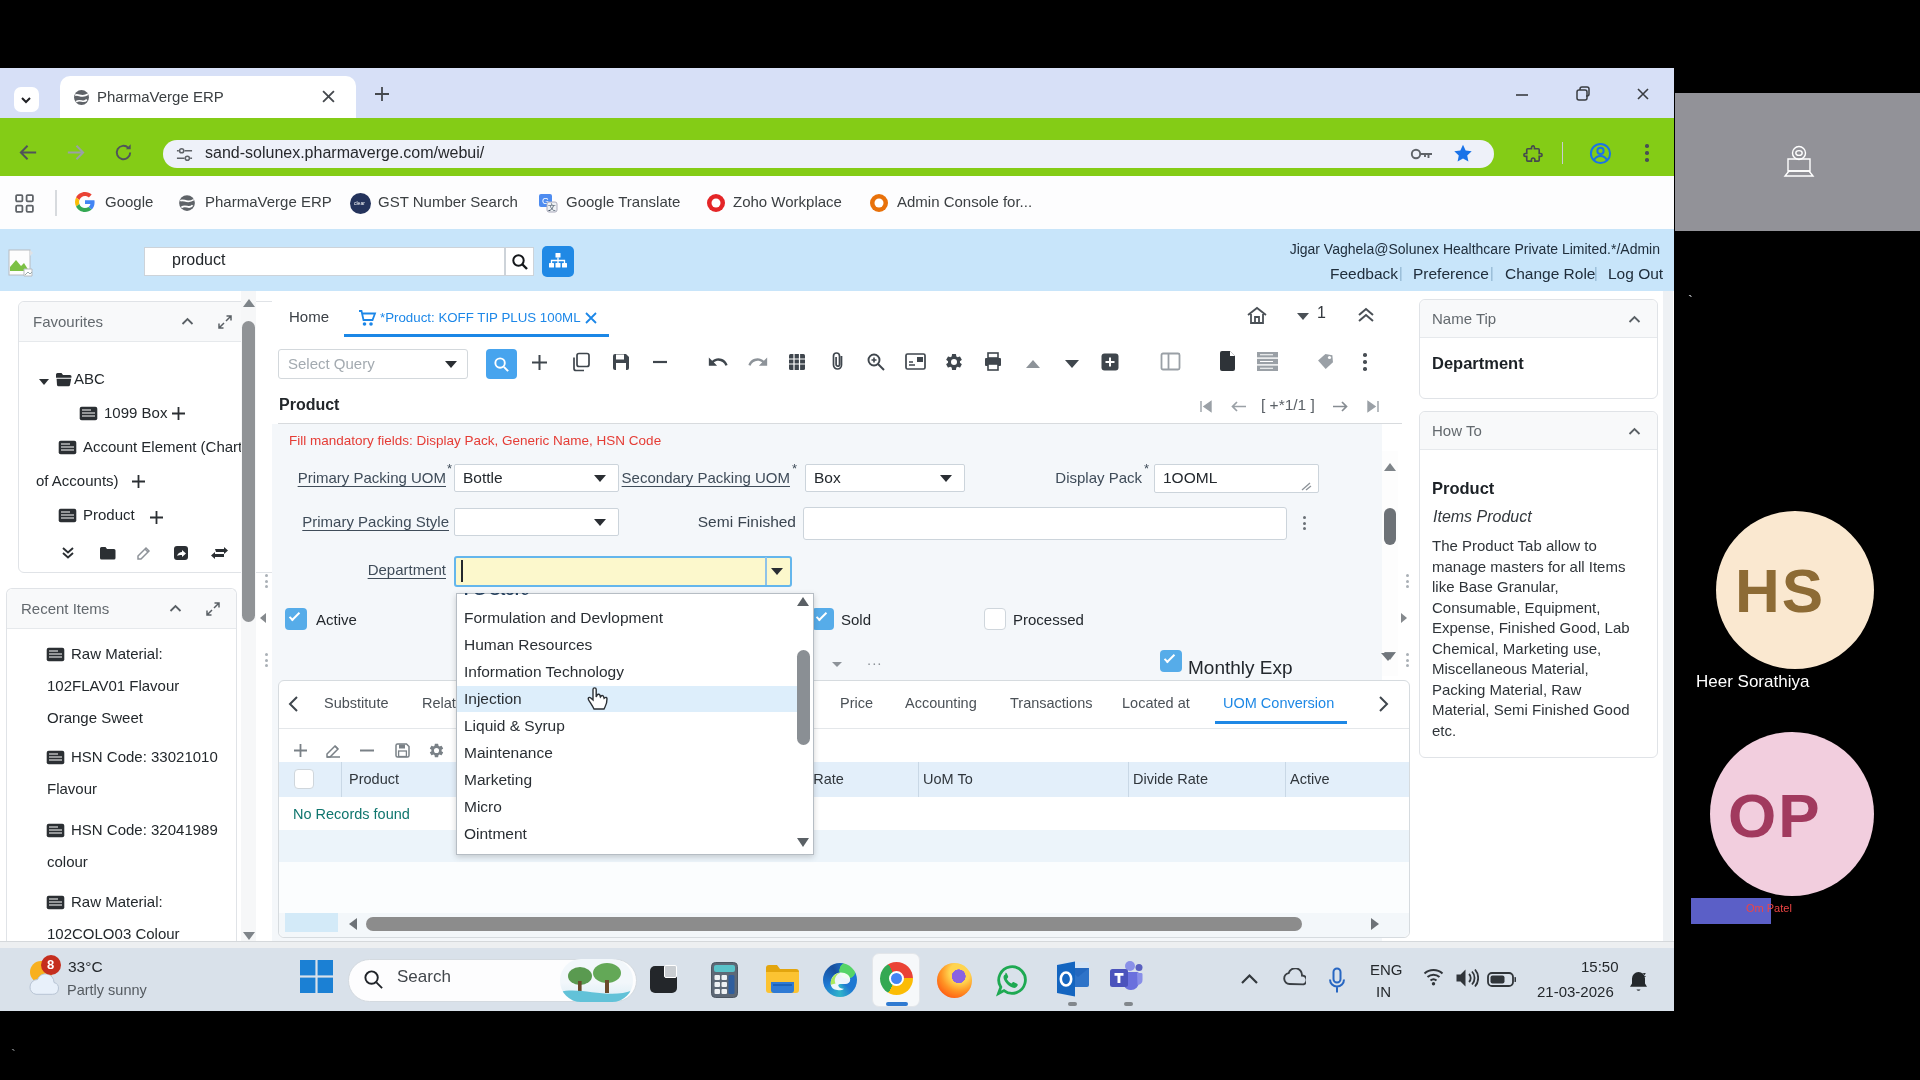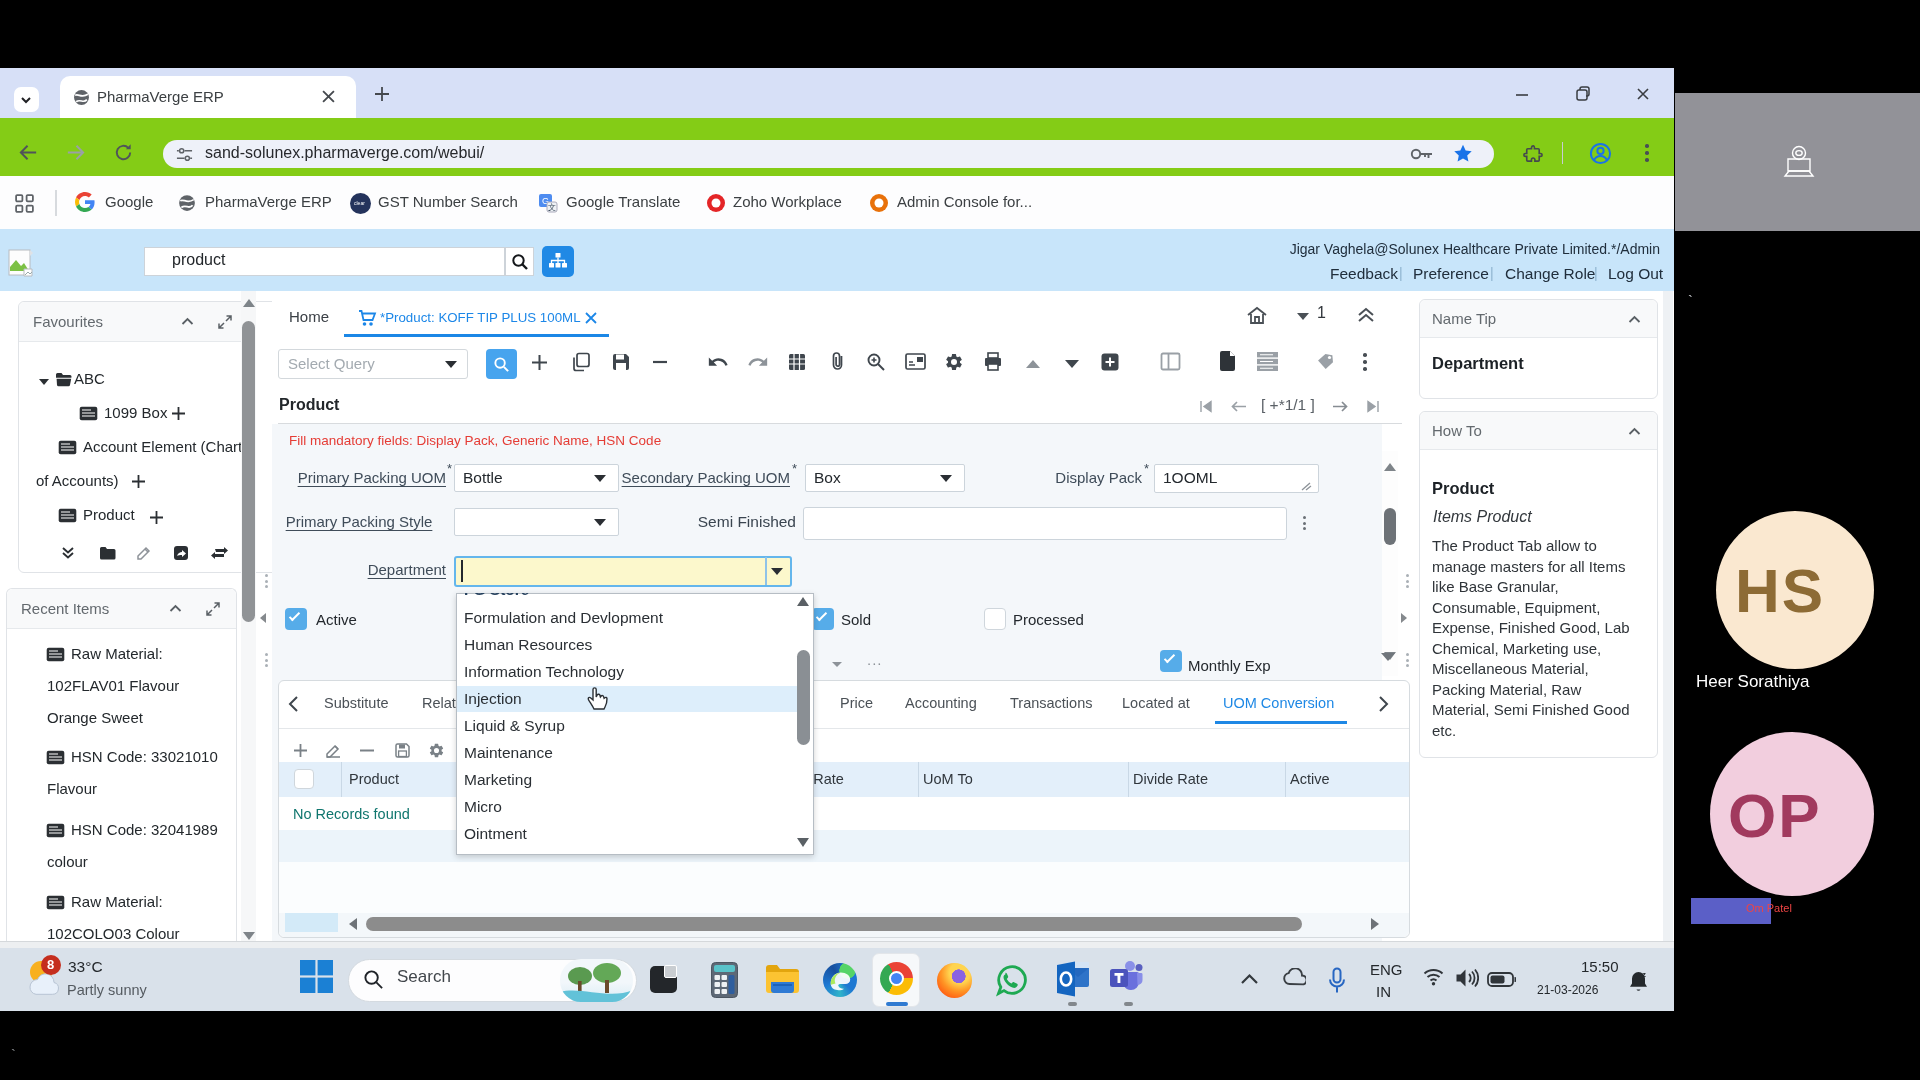--- a/index.html
+++ b/index.html
@@ -458,21 +458,21 @@
  <span class="a" style="left:814px;top:178px;font-size:15.5px;color:#23282d">Box</span>
  <div class="a caret" style="left:940px;top:184px"></div>
  <div class="a" style="left:1000px;top:178px;width:142px;text-align:right;font-size:15px;color:#3f4c59">Display Pack</div>
  <span class="a" style="left:1144px;top:170px;font-size:13px;color:#3f4c59">*</span>
  <div class="a inp" style="left:1154px;top:173px;width:165px;height:29px"></div>
  <span class="a" style="left:1163px;top:178px;font-size:15.5px;color:#23282d">1OOML</span>
  <svg class="a" style="left:1300px;top:190px" width="12" height="10" viewBox="0 0 12 10">
         <path d="M2 9l8-7M6 9l5-4" stroke="#8d9399" stroke-width="1.3"></path>
       </svg>
  
- <div class="a lbl" style="left:276px;top:222px;width:166px;text-align:center">Primary Packing Style</div>
+ <div class="a lbl" style="left:283px;top:222px;width:166px;text-align:right">Primary Packing Style</div>
  <div class="a inp" style="left:454px;top:217px;width:165px;height:28px"></div>
  <div class="a caret" style="left:594px;top:228px"></div>
  <div class="a" style="left:610px;top:222px;width:186px;text-align:right;font-size:15.5px;color:#3a4550">Semi Finished</div>
  <div class="a inp" style="left:803px;top:216px;width:484px;height:33px;border-radius:3px"></div>
  <div class="a vdots" style="left:1301px;top:225px;width:6px">
         <i style="background:#6a7076"></i>
         <i style="background:#6a7076"></i>
         <i style="background:#6a7076"></i>
       </div>
  
@@ -487,21 +487,21 @@
  <span class="a" style="left:316px;top:320px;font-size:15px;color:#23282d">Active</span>
  <div class="a cbx on" style="left:812px;top:317px">
         <span class="ck"></span>
       </div>
  <span class="a" style="left:841px;top:320px;font-size:15px;color:#23282d">Sold</span>
  <div class="a cbx off" style="left:984px;top:317px"></div>
  <span class="a" style="left:1013px;top:320px;font-size:15px;color:#23282d">Processed</span>
  <div class="a cbx on" style="left:1160px;top:359px">
         <span class="ck"></span>
       </div>
- <span class="a" style="left:1188px;top:366px;font-size:15px;color:#23282d">Monthly Exp</span>
+ <span class="a" style="left:1188px;top:366px;font-size:19px;color:#23282d">Monthly Exp</span>
  <div class="a" style="left:832px;top:371px;width:0;height:0;border-left:5px solid transparent;border-right:5px solid transparent;border-top:5px solid #8d9399"></div>
  <span class="a" style="left:867px;top:360px;font-size:15px;color:#8d9399;letter-spacing:1px">...</span>
  <div class="a" style="left:1381px;top:362px;width:0;height:0;border-left:7px solid transparent;border-right:7px solid transparent;border-top:8px solid #70767c"></div>
  
  <div class="a" style="left:278px;top:389px;width:1132px;height:258px;background:#fff;border:1px solid #d6dbdf;border-radius:6px"></div>
  <svg class="a" style="left:287px;top:404px" width="12" height="18" viewBox="0 0 12 18">
         <path d="M10 2L3 9l7 7" fill="none" stroke="#3f464d" stroke-width="2"></path>
       </svg>
  <span class="a" style="left:324px;top:404px;font-size:14.5px;color:#4b5157">Substitute</span>
  <span class="a" style="left:422px;top:404px;font-size:14.5px;color:#4b5157">Related Pro</span>
@@ -707,21 +707,21 @@
  <svg class="a" style="left:1455px;top:20px" width="24" height="20" viewBox="0 0 24 20">
         <path d="M1.5 6.5h4l5-5v17l-5-5h-4z" fill="#30353a"></path>
         <path d="M14 6a5.5 5.5 0 010 8M17 3.5a9.5 9.5 0 010 13M20 1.5a13 13 0 010 17" fill="none" stroke="#30353a" stroke-width="1.8"></path>
       </svg>
  <svg class="a" style="left:1487px;top:24px" width="29" height="15" viewBox="0 0 29 15">
         <rect x="1" y="1" width="25" height="13" rx="4" fill="none" stroke="#30353a" stroke-width="1.8"></rect>
         <rect x="3.5" y="3.5" width="14" height="8" rx="2" fill="#30353a"></rect>
         <path d="M27.5 5v5a2.5 2.5 0 000-5z" fill="#30353a"></path>
       </svg>
  <span class="a" style="left:1581px;top:10px;font-size:15px;color:#24282c">15:50</span>
- <span class="a" style="left:1537px;top:35px;font-size:12px;color:#24282c">21-03-2026</span>
+ <span class="a" style="left:1537px;top:35px;font-size:15px;color:#24282c">21-03-2026</span>
  <svg class="a" style="left:1629px;top:22px" width="19" height="23" viewBox="0 0 19 23">
         <path d="M9.5 2a6.5 6.5 0 016.5 6.5v5l2 3.2H1l2-3.2v-5A6.5 6.5 0 019.5 2z" fill="#24282c"></path>
         <path d="M7.5 19.5a2.2 2.2 0 004 0z" fill="#24282c"></path>
         <text x="13" y="7" font-size="8" font-weight="bold" fill="#24282c">z</text>
       </svg>
 </div>
 
 <div class="a greybox">
   <svg class="a" style="left:105px;top:52px" width="38" height="36" viewBox="0 0 38 36">
         <g fill="none" stroke="#fff" stroke-width="1.4">

